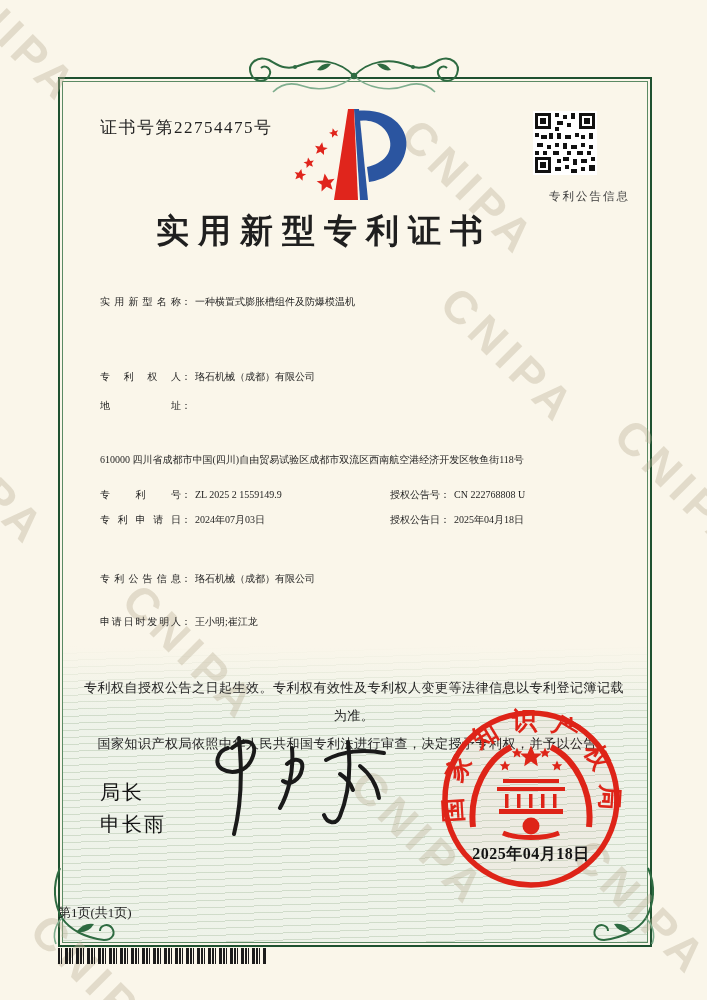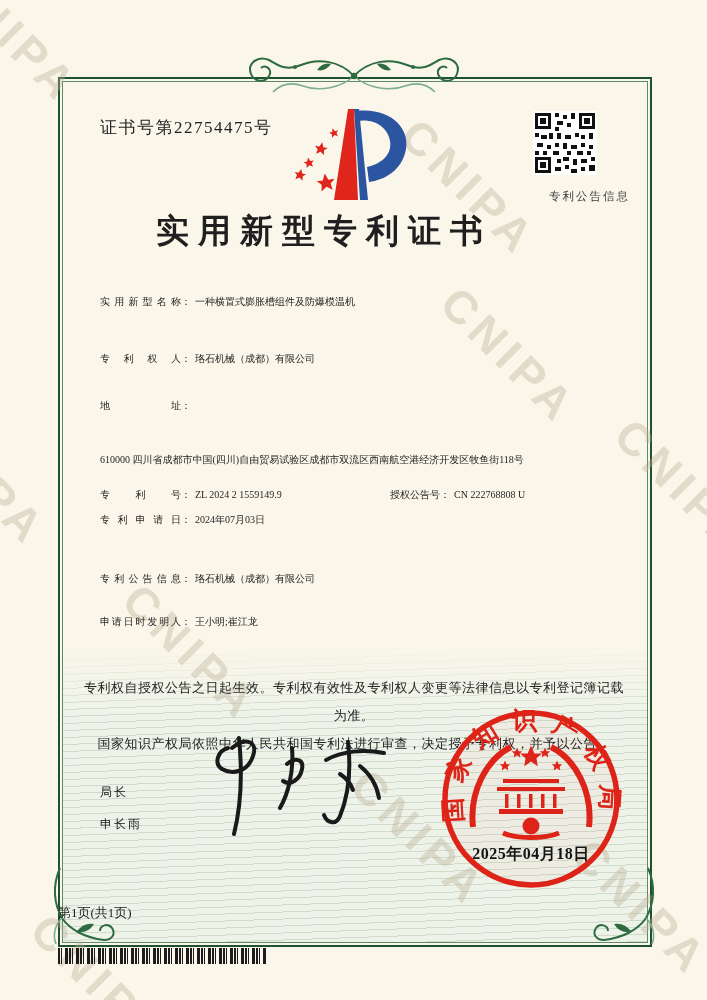--- a/index.html
+++ b/index.html
@@ -31,21 +31,21 @@
   .lbl{display:inline-block;min-width:81px;text-align:justify;text-align-last:justify;vertical-align:top;}
   .colon{display:inline-block;margin-right:4px;vertical-align:top;}
   .val{display:inline-block;vertical-align:top;}
   .val.wide{width:447px;margin-top:28px;}
   .cell2{position:absolute;left:290px;top:0;white-space:nowrap;font-family:Liberation Serif, serif;}
   
   .statement{position:absolute;left:84px;top:674px;width:540px;text-align:center;font-size:13px;
              line-height:28px;letter-spacing:.5px;color:#242424;z-index:3;}
   
   .director{position:absolute;left:100px;top:776px;font-family:"Liberation Sans","DejaVu Sans",sans-serif;
-            font-size:12px;letter-spacing:2px;line-height:32px;color:#151515;z-index:3;}
+            font-size:20px;letter-spacing:2px;line-height:32px;color:#151515;z-index:3;}
   .sig{position:absolute;left:192px;top:728px;z-index:4;}
   .seal{position:absolute;left:437px;top:705px;width:188px;height:188px;z-index:4;}
   .sealdate{position:absolute;left:0;top:139px;width:100%;text-align:center;font-size:16px;
             font-weight:bold;letter-spacing:.5px;color:#141414;}
   .footer{position:absolute;left:58px;top:904px;width:590px;text-align:left;font-size:13px;z-index:3;}
   .barcode{position:absolute;left:58px;top:948px;width:208px;height:16px;z-index:3;
      background:repeating-linear-gradient(90deg,#1c1c1c 0 2px,transparent 2px 3px,
        #1c1c1c 3px 4px,transparent 4px 7px,#1c1c1c 7px 10px,transparent 10px 11px);}
   .orn{position:absolute;z-index:2;}
 </style>
@@ -168,32 +168,33 @@
       <use href="#star" transform="translate(12,78) scale(0.62) rotate(12)"></use>
       <use href="#star" transform="translate(38,86) scale(0.95) rotate(-8)"></use>
     </g>
   </svg>
 
   <div class="title">实用新型专利证书</div>
 
   <div class="row" style="top:289px">
     <span class="lbl">实用新型名称</span><span class="colon">：</span><span class="val">一种横置式膨胀槽组件及防爆模温机</span>
   </div>
-  <div class="row" style="top:346px">
+  <div class="row" style="top:364px">
     <span class="lbl">专利权人</span><span class="colon">：</span><span class="val">珞石机械（成都）有限公司</span>
   </div>
   <div class="row" style="top:393px">
     <span class="lbl">地址</span><span class="colon">：</span><span class="val wide">610000 四川省成都市中国(四川)自由贸易试验区成都市双流区西南航空港经济开发区牧鱼街118号</span>
   </div>
   <div class="row" style="top:482px">
-    <span class="lbl">专利号</span><span class="colon">：</span><span class="val">ZL 2024 2 1559149.9</span>
+    <span class="lbl">专利号</span><span class="colon">：</span><span class="val">ZL 2025 2 1559149.9</span>
     <span class="cell2"><span>授权公告号</span><span class="colon">：</span><span>CN 222768808 U</span></span>
   </div>
   <div class="row" style="top:507px">
     <span class="lbl">专利申请日</span><span class="colon">：</span><span class="val">2024年07月03日</span>
+    <span class="cell2"><span>授权公告日</span><span class="colon">：</span><span>2025年04月18日</span></span>
   </div>
   <div class="row" style="top:566px">
     <span class="lbl">专利公告信息</span><span class="colon">：</span><span class="val">珞石机械（成都）有限公司</span>
   </div>
   <div class="row" style="top:609px">
     <span class="lbl">申请日时发明人</span><span class="colon">：</span><span class="val">王小明;崔江龙</span>
   </div>
 
   <div class="statement">
     <div>专利权自授权公告之日起生效。专利权有效性及专利权人变更等法律信息以专利登记簿记载为准。</div>

